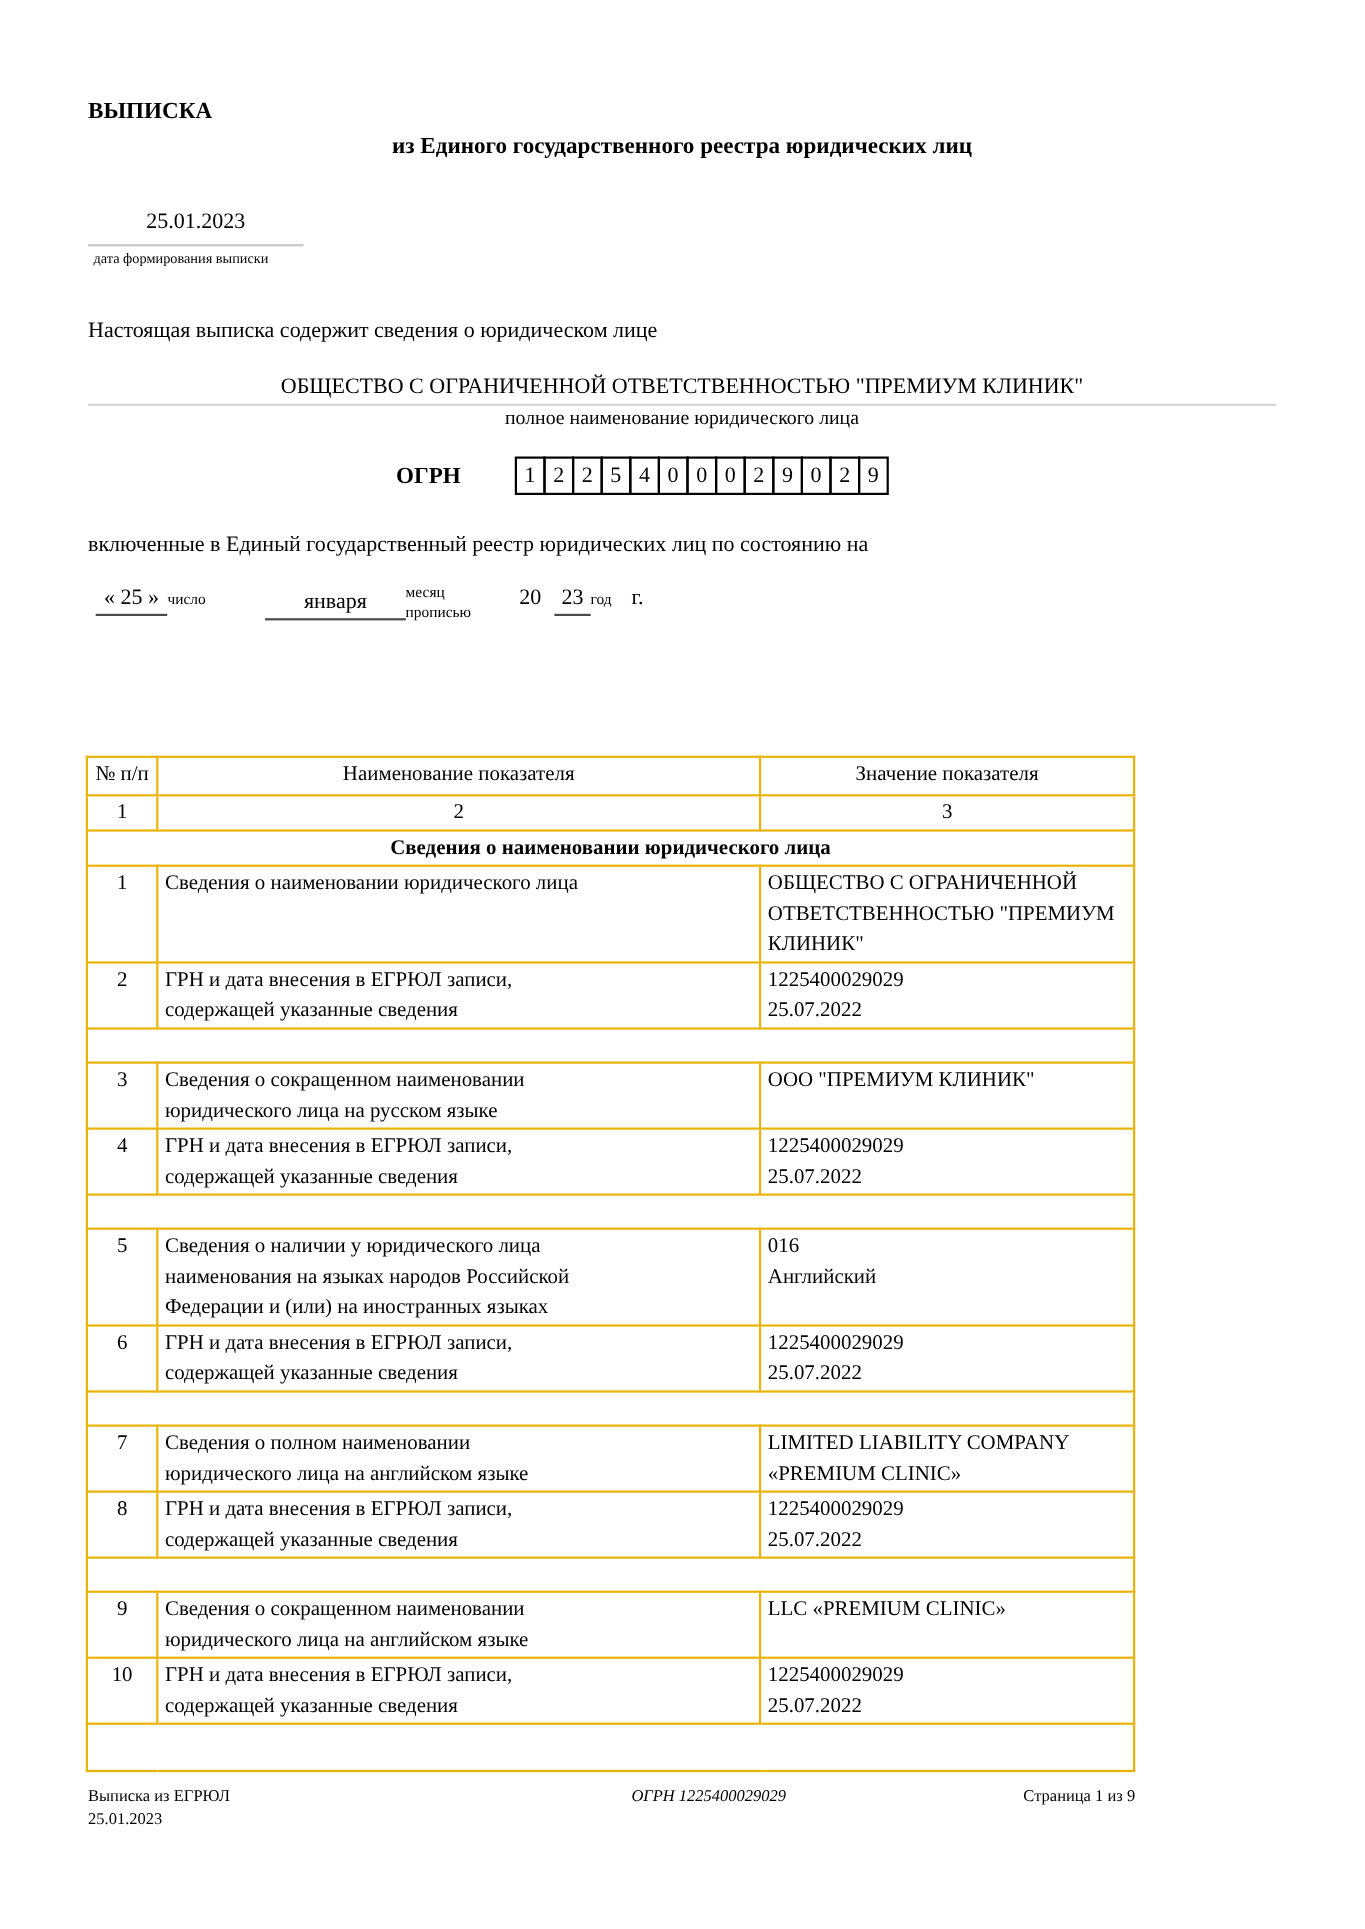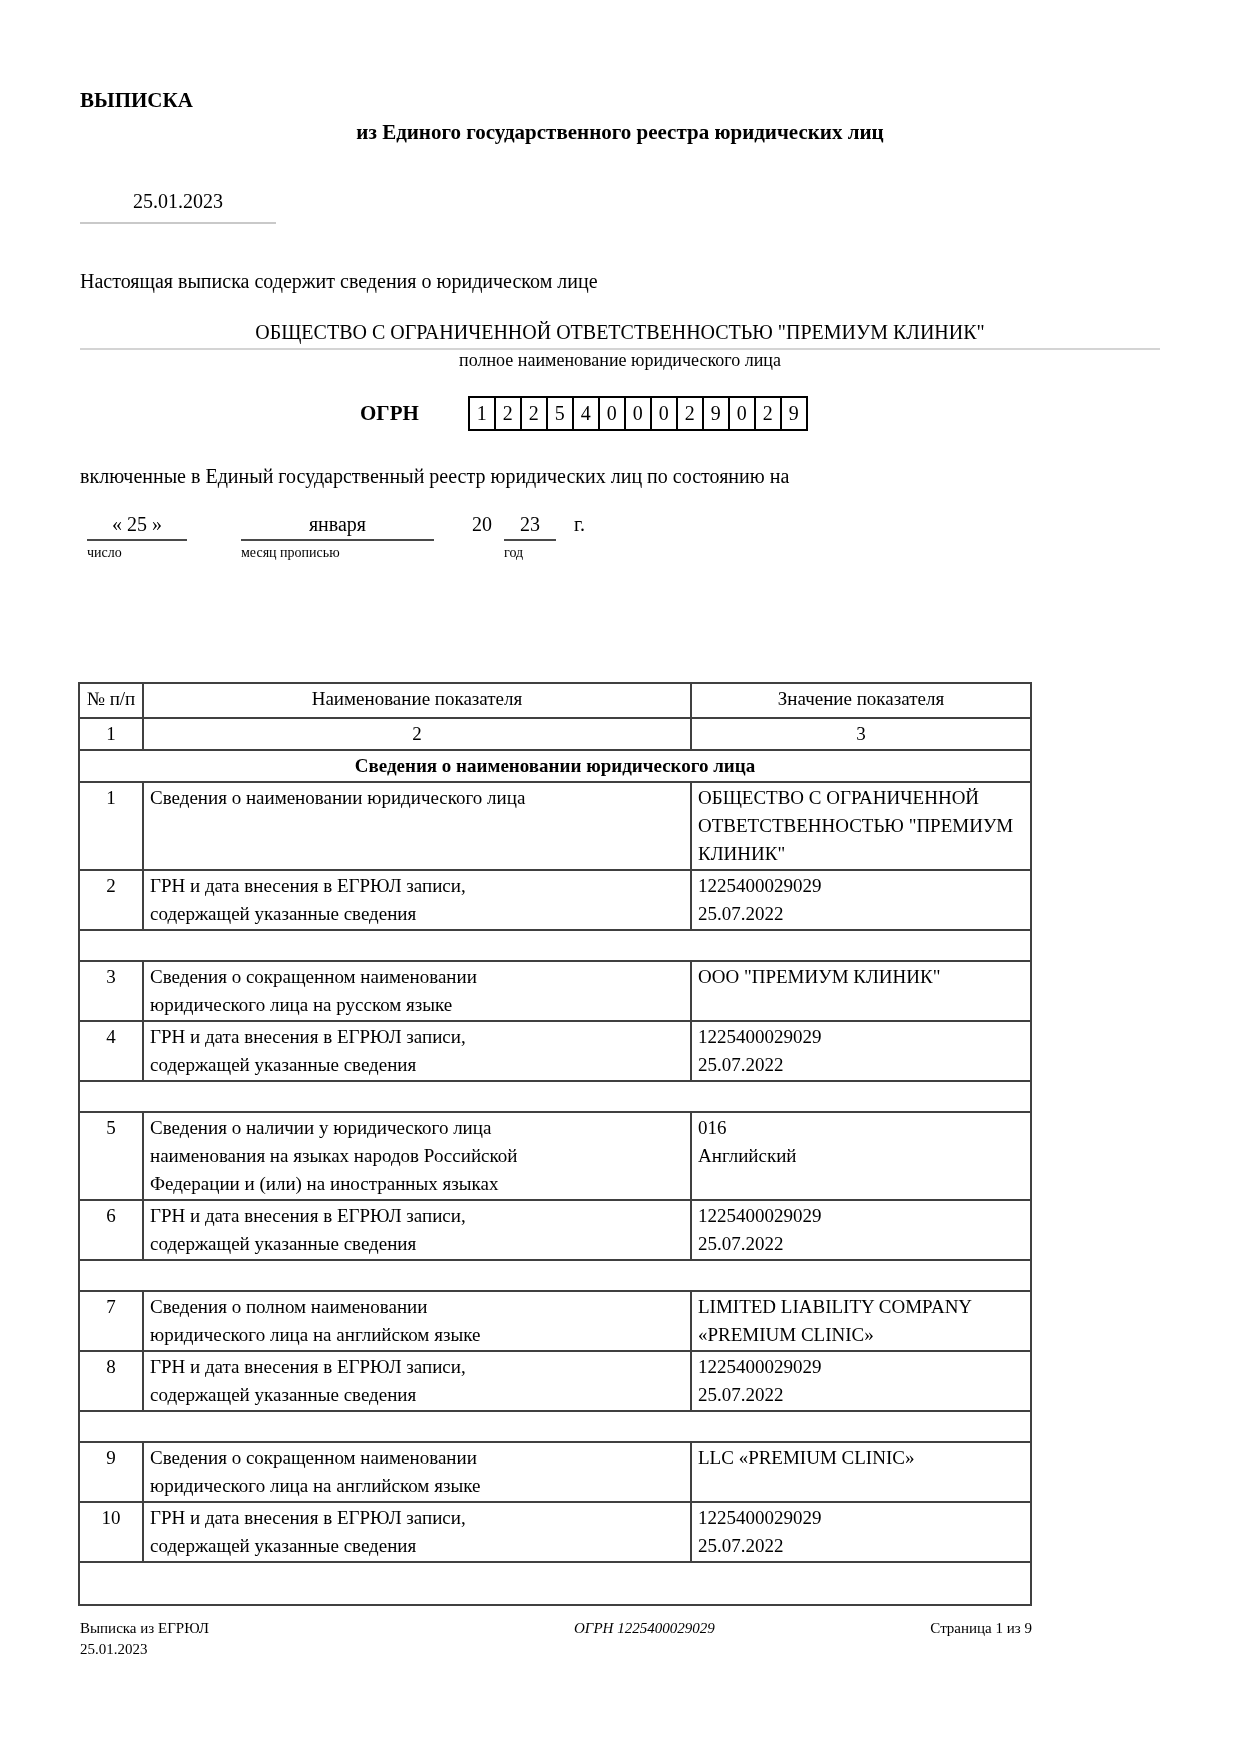--- a/index.html
+++ b/index.html
@@ -38,37 +38,37 @@
   .ogrn-box {
     width:28px; height:35px; border:2px solid #000; margin-left:-2px;
     display:flex; align-items:center; justify-content:center;
     font-size:20px;
   }
   .ogrn-box:first-child { margin-left:0; }
 
   .included-line { margin-top:30px; font-size:20px; line-height:30px; }
 
   .asof-row { margin-top:18px; display:flex; align-items:flex-start; font-size:20px; }
-  .asof-group { display:flex; flex-direction:column; }
+  .asof-group { display:flex; flex-direction:row; align-items:center; }
   .asof-value { line-height:30px; width:100%; text-align:center; border-bottom:2px solid #4a4a4a; }
   .asof-label { font-size:14px; line-height:18px; margin-top:3px; }
   .g-day { width:100px; margin-left:7px; }
   .g-month { width:193px; margin-left:54px; }
   .asof-century { margin-left:38px; line-height:30px; }
   .g-year { width:52px; margin-left:12px; }
   .asof-suffix { margin-left:18px; line-height:30px; }
 
   table.info-table {
     margin-top:120px;
     border-collapse:collapse;
     width:952px; margin-left:-2px;
     table-layout:fixed;
   }
   .info-table td {
-    border:2px solid #404040;
+    border:2px solid #eab308;
     font-size:19px; line-height:28px;
     padding:1px 6px;
     vertical-align:top;
     white-space:pre-line;
     overflow:hidden;
   }
   .col-num { width:64px; }
   .col-name { width:548px; }
   .col-val { width:340px; }
   .info-table tr.head td { text-align:center; height:35px; }
@@ -87,20 +87,21 @@
 <body>
 
 <div class="page">
 
   <div class="doc-title">ВЫПИСКА</div>
   <div class="doc-subtitle">из Единого государственного реестра юридических лиц</div>
 
   <div class="formation-block">
     <div class="formation-date">25.01.2023</div>
     <div class="formation-underline"></div>
+    <div class="formation-label">дата формирования выписки</div>
   </div>
 
   <div class="intro">Настоящая выписка содержит сведения о юридическом лице</div>
 
   <div class="company-block">
     <div class="company-name">ОБЩЕСТВО С ОГРАНИЧЕННОЙ ОТВЕТСТВЕННОСТЬЮ "ПРЕМИУМ КЛИНИК"</div>
     <div class="company-underline"></div>
     <div class="company-label">полное наименование юридического лица</div>
   </div>
 

